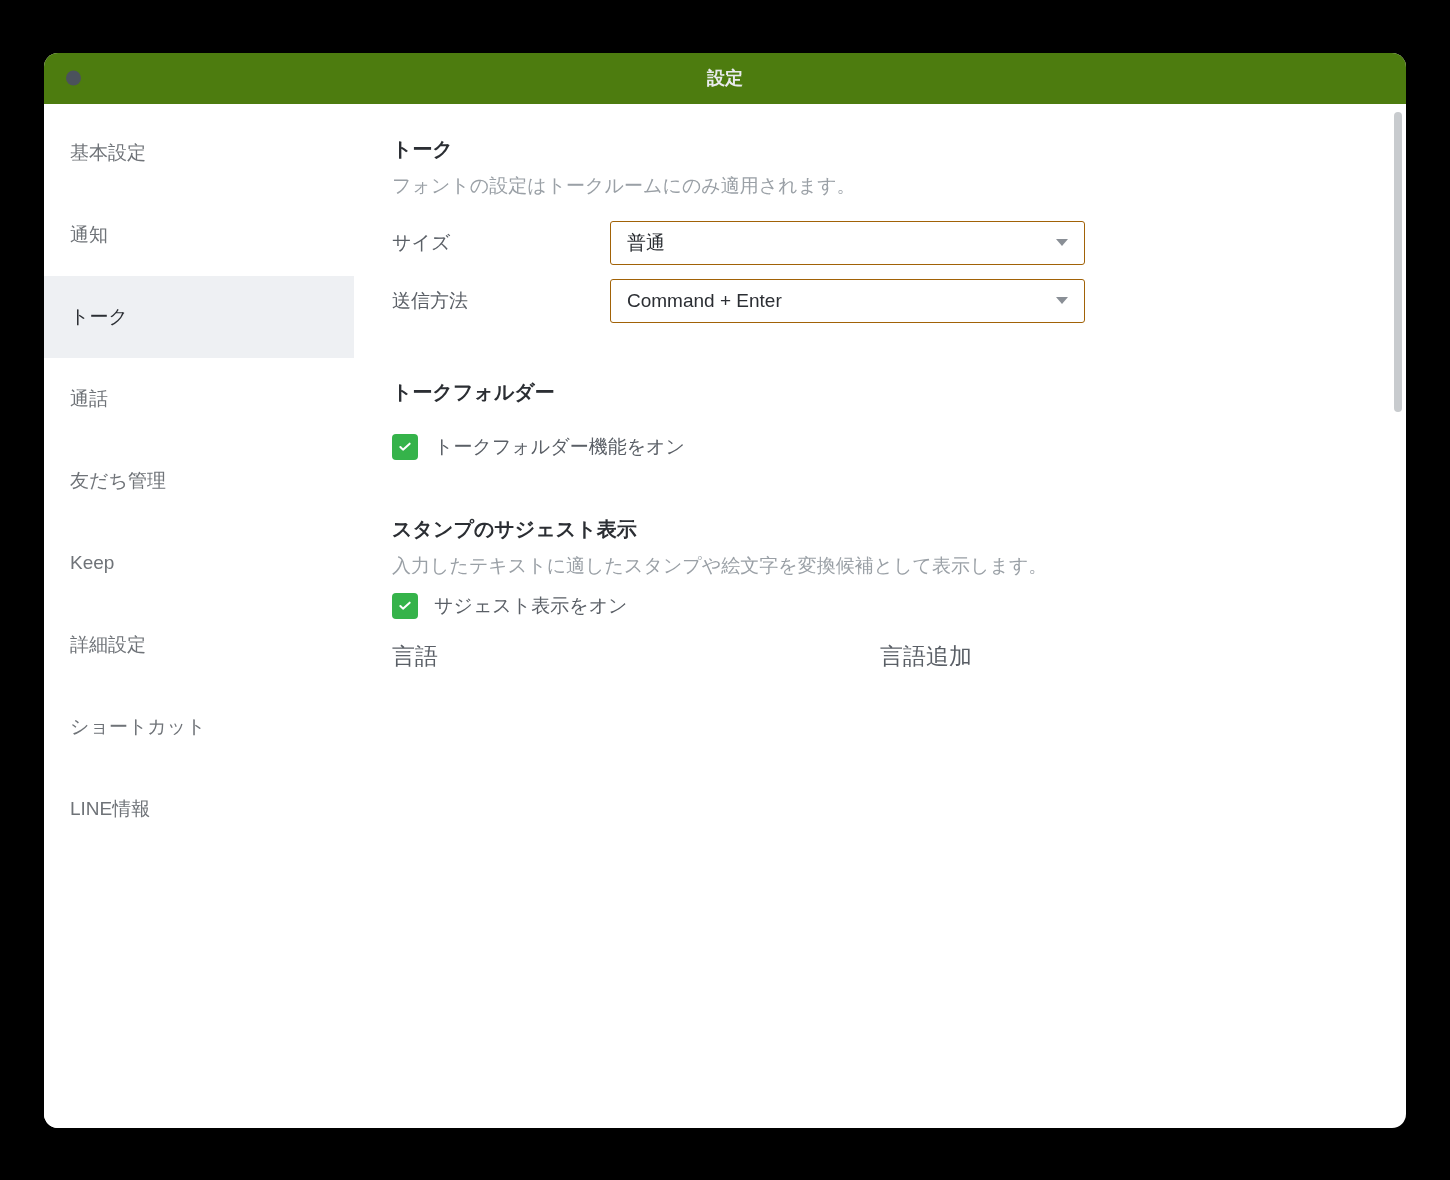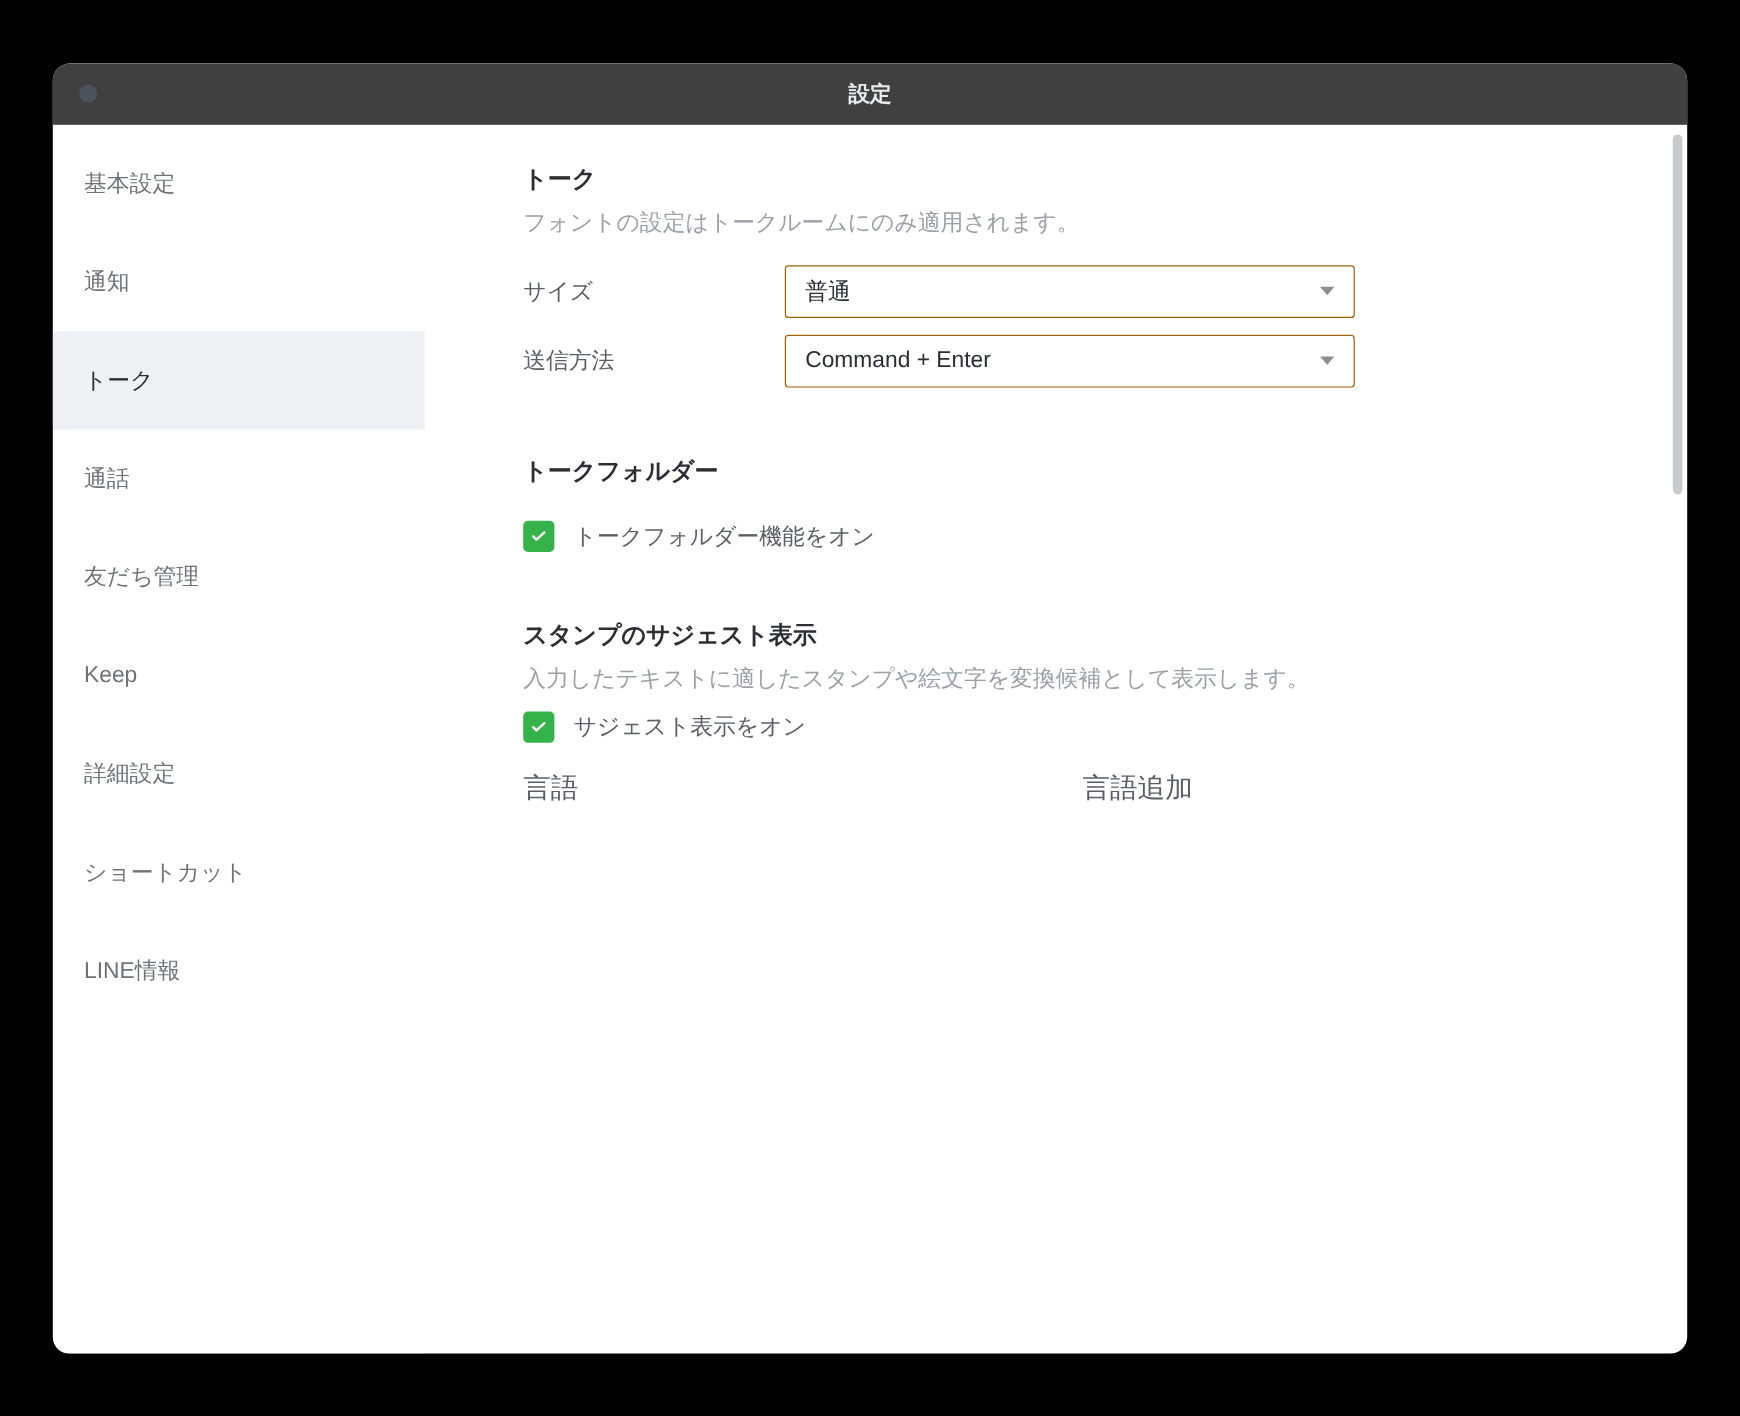--- a/index.html
+++ b/index.html
@@ -17,21 +17,21 @@
       height: 1075px;
       background: #fff;
       border-radius: 14px;
       overflow: hidden;
       position: relative;
       display: flex;
       flex-direction: column;
     }
     .titlebar {
       height: 51px;
-      background: #404040;
+      background: #4d7c0f;
       display: flex;
       align-items: center;
       justify-content: center;
       position: relative;
       flex-shrink: 0;
     }
     .traffic-light {
       position: absolute;
       left: 22px;
       top: 50%;
@@ -43,21 +43,20 @@
     }
     .title {
       color: #e9ebee;
       font-size: 18px;
       font-weight: 600;
     }
     .body {
       flex: 1;
       display: flex;
       overflow: hidden;
-      gap: 44px;
     }
     .sidebar {
       width: 310px;
       background: #fff;
       flex-shrink: 0;
       padding-top: 8px;
     }
     .sidebar-item {
       height: 82px;
       display: flex;

